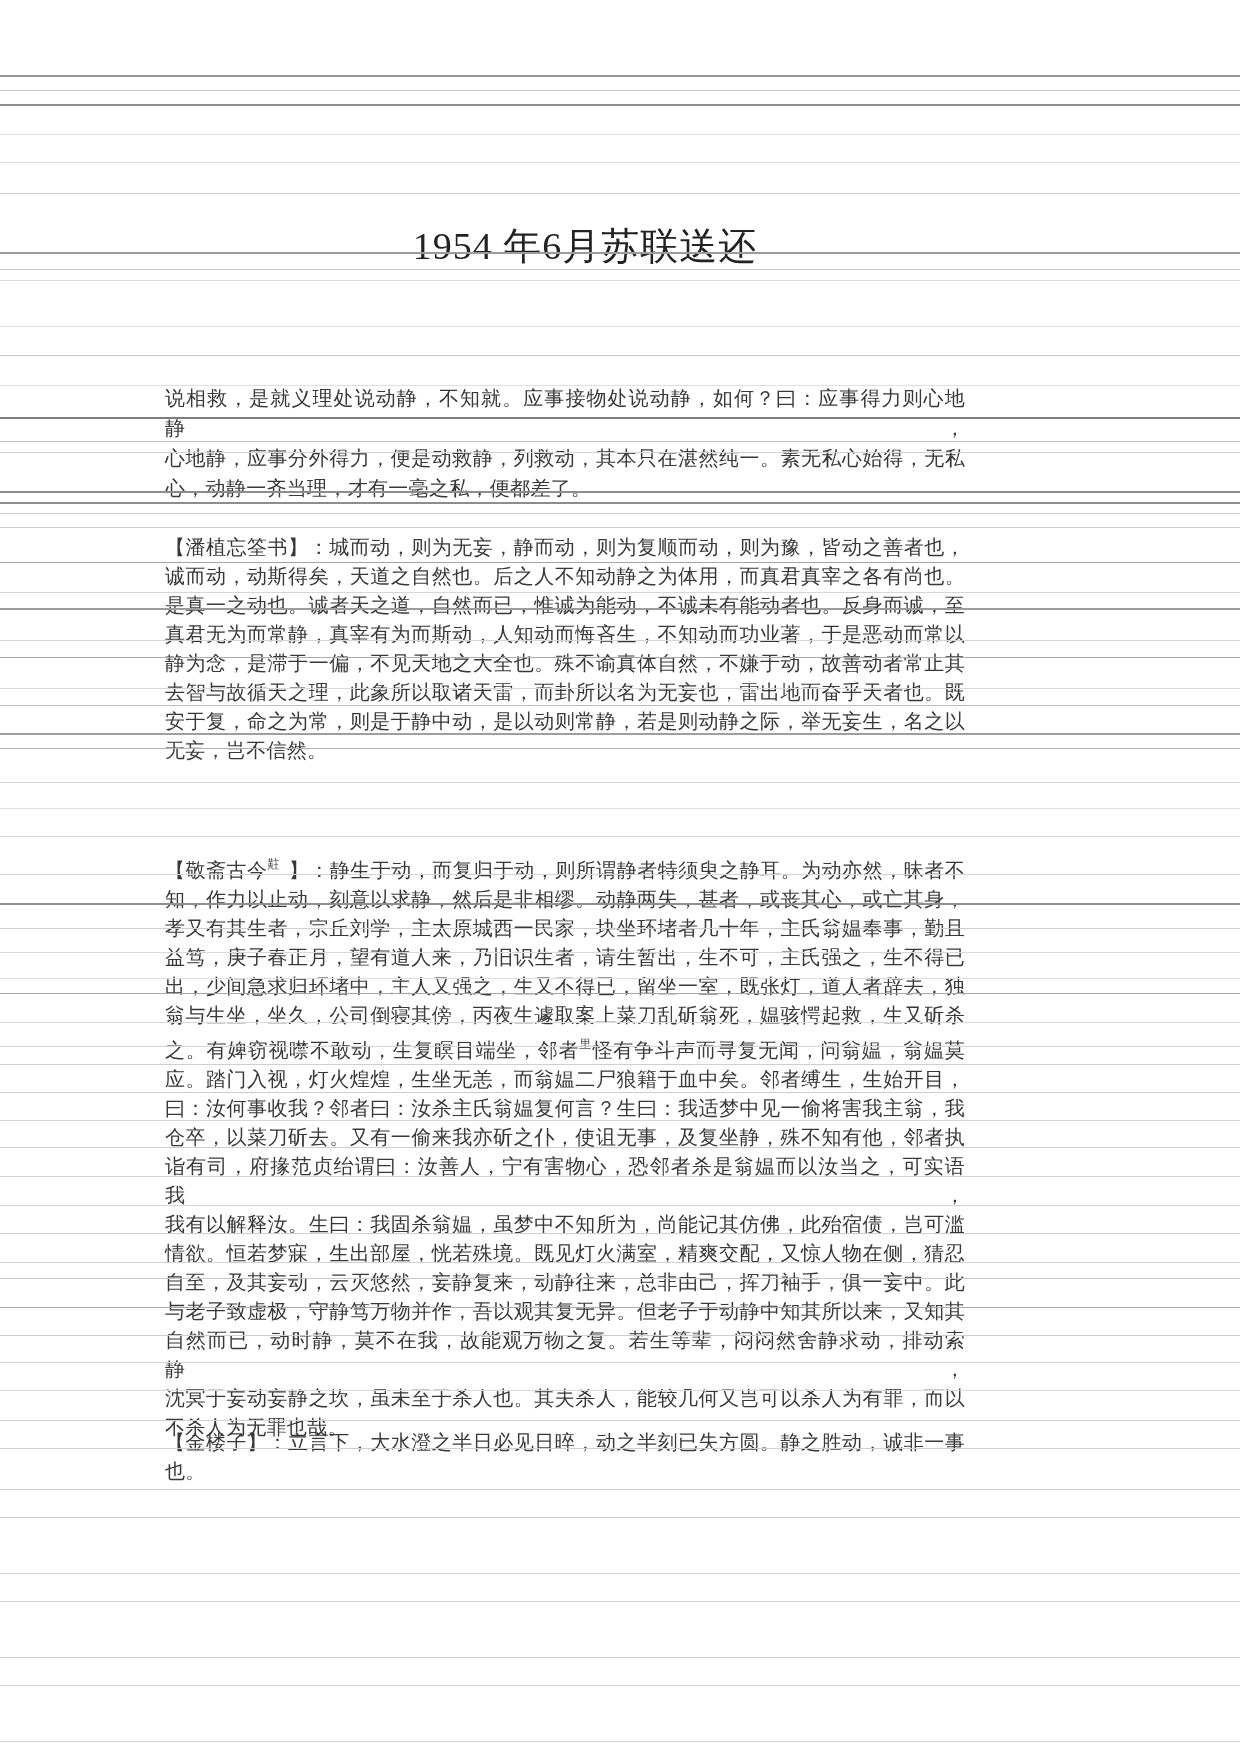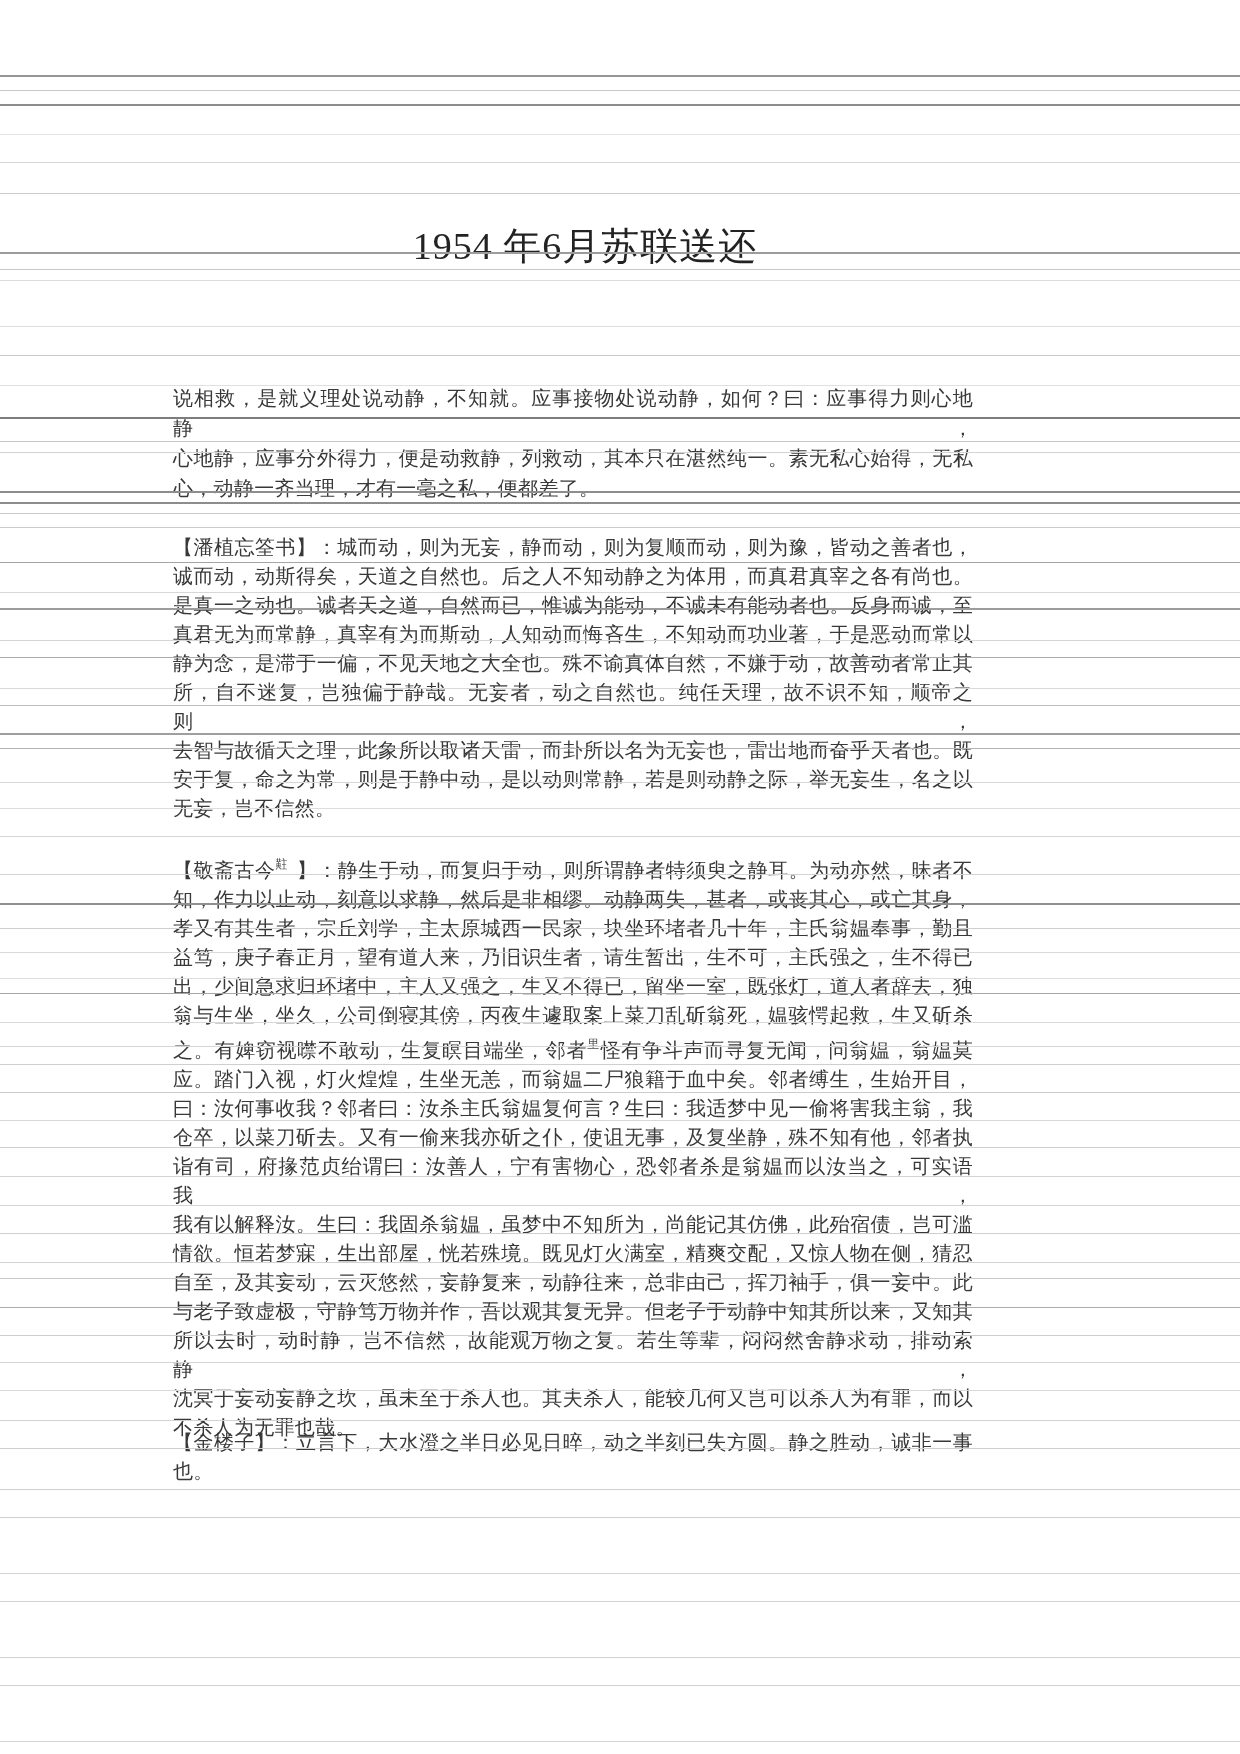--- a/index.html
+++ b/index.html
@@ -9,21 +9,21 @@
     overflow:hidden;
   }
   .page{position:absolute;left:0;top:0;width:1240px;height:1488px;}
   .rule{position:absolute;left:0;width:1240px;pointer-events:none;}
   .title{
     position:absolute;left:165px;top:224px;width:800px;
     font-size:38px;line-height:44px;color:#222;
     text-align:center;text-indent:40px;letter-spacing:1px;
     white-space:nowrap;
   }
-  .para{position:absolute;left:173px;width:800px;color:#383838;}
+  .para{position:absolute;left:165px;width:800px;color:#383838;}
   .line{
     width:800px;font-size:20px;line-height:29px;
     letter-spacing:0.3px;
     text-align:justify;text-align-last:justify;
     white-space:normal;
   }
   .p1 .line{line-height:30px;}
   .line.last{text-align-last:left;}
   .sup{
     display:inline-block;width:13px;font-size:12px;color:#4a4a4a;
@@ -46,42 +46,41 @@
       <div class="line">说相救，是就义理处说动静，不知就。应事接物处说动静，如何？曰：应事得力则心地静，</div>
       <div class="line">心地静，应事分外得力，便是动救静，列救动，其本只在湛然纯一。素无私心始得，无私</div>
       <div class="line last">心，动静一齐当理，才有一毫之私，便都差了。</div>
     </div>
   <div class="para p2">
       <div class="line">【潘植忘筌书】：城而动，则为无妄，静而动，则为复顺而动，则为豫，皆动之善者也，</div>
       <div class="line">诚而动，动斯得矣，天道之自然也。后之人不知动静之为体用，而真君真宰之各有尚也。</div>
       <div class="line">是真一之动也。诚者天之道，自然而已，惟诚为能动，不诚未有能动者也。反身而诚，至</div>
       <div class="line">真君无为而常静，真宰有为而斯动，人知动而悔吝生，不知动而功业著，于是恶动而常以</div>
       <div class="line">静为念，是滞于一偏，不见天地之大全也。殊不谕真体自然，不嫌于动，故善动者常止其</div>
-      <div class="line">所，自不迷复，岂独偏于静哉。无妄者，动之自然也。纯任天理，故不识不知，顺帝之则，</div>
       <div class="line">去智与故循天之理，此象所以取诸天雷，而卦所以名为无妄也，雷出地而奋乎天者也。既</div>
       <div class="line">安于复，命之为常，则是于静中动，是以动则常静，若是则动静之际，举无妄生，名之以</div>
       <div class="line last">无妄，岂不信然。</div>
     </div>
   <div class="para p3">
       <div class="line"><span>【敬斋古今</span><span class="sup gap">黈</span><span>】：静生于动，而复归于动，则所谓静者特须臾之静耳。为动亦然，昧者不</span></div>
       <div class="line">知，作力以止动，刻意以求静，然后是非相缪。动静两失，甚者，或丧其心，或亡其身，</div>
       <div class="line">孝又有其生者，宗丘刘学，主太原城西一民家，块坐环堵者几十年，主氏翁媪奉事，勤且</div>
       <div class="line">益笃，庚子春正月，望有道人来，乃旧识生者，请生暂出，生不可，主氏强之，生不得已</div>
       <div class="line">出，少间急求归环堵中，主人又强之，生又不得已，留坐一室，既张灯，道人者辞去，独</div>
       <div class="line">翁与生坐，坐久，公司倒寝其傍，丙夜生遽取案上菜刀乱斫翁死，媪骇愕起救，生又斫杀</div>
       <div class="line"><span>之。有婢窃视噤不敢动，生复瞑目端坐，邻者</span><span class="sup">里</span><span>怪有争斗声而寻复无闻，问翁媪，翁媪莫</span></div>
       <div class="line">应。踏门入视，灯火煌煌，生坐无恙，而翁媪二尸狼籍于血中矣。邻者缚生，生始开目，</div>
       <div class="line">曰：汝何事收我？邻者曰：汝杀主氏翁媪复何言？生曰：我适梦中见一偷将害我主翁，我</div>
       <div class="line">仓卒，以菜刀斫去。又有一偷来我亦斫之仆，使诅无事，及复坐静，殊不知有他，邻者执</div>
       <div class="line">诣有司，府掾范贞绐谓曰：汝善人，宁有害物心，恐邻者杀是翁媪而以汝当之，可实语我，</div>
       <div class="line">我有以解释汝。生曰：我固杀翁媪，虽梦中不知所为，尚能记其仿佛，此殆宿债，岂可滥</div>
       <div class="line">情欲。恒若梦寐，生出部屋，恍若殊境。既见灯火满室，精爽交配，又惊人物在侧，猜忍</div>
       <div class="line">自至，及其妄动，云灭悠然，妄静复来，动静往来，总非由己，挥刀袖手，俱一妄中。此</div>
       <div class="line">与老子致虚极，守静笃万物并作，吾以观其复无异。但老子于动静中知其所以来，又知其</div>
-      <div class="line">所以去时，动时静，岂不信然，故能观万物之复。若生等辈，闷闷然舍静求动，排动索静，</div>
+      <div class="line">自然而已，动时静，莫不在我，故能观万物之复。若生等辈，闷闷然舍静求动，排动索静，</div>
       <div class="line">沈冥于妄动妄静之坎，虽未至于杀人也。其夫杀人，能较几何又岂可以杀人为有罪，而以</div>
       <div class="line last">不杀人为无罪也哉。</div>
     </div>
   <div class="para p4">
       <div class="line">【金楼子】：立言下，大水澄之半日必见日晬，动之半刻已失方圆。静之胜动，诚非一事</div>
       <div class="line last">也。</div>
     </div>
 
 <div class="rule" style="top: 75px; height: 2px; background: rgb(150, 150, 150);"></div>
     <div class="rule" style="top: 90px; height: 1px; background: rgb(200, 200, 200);"></div>

